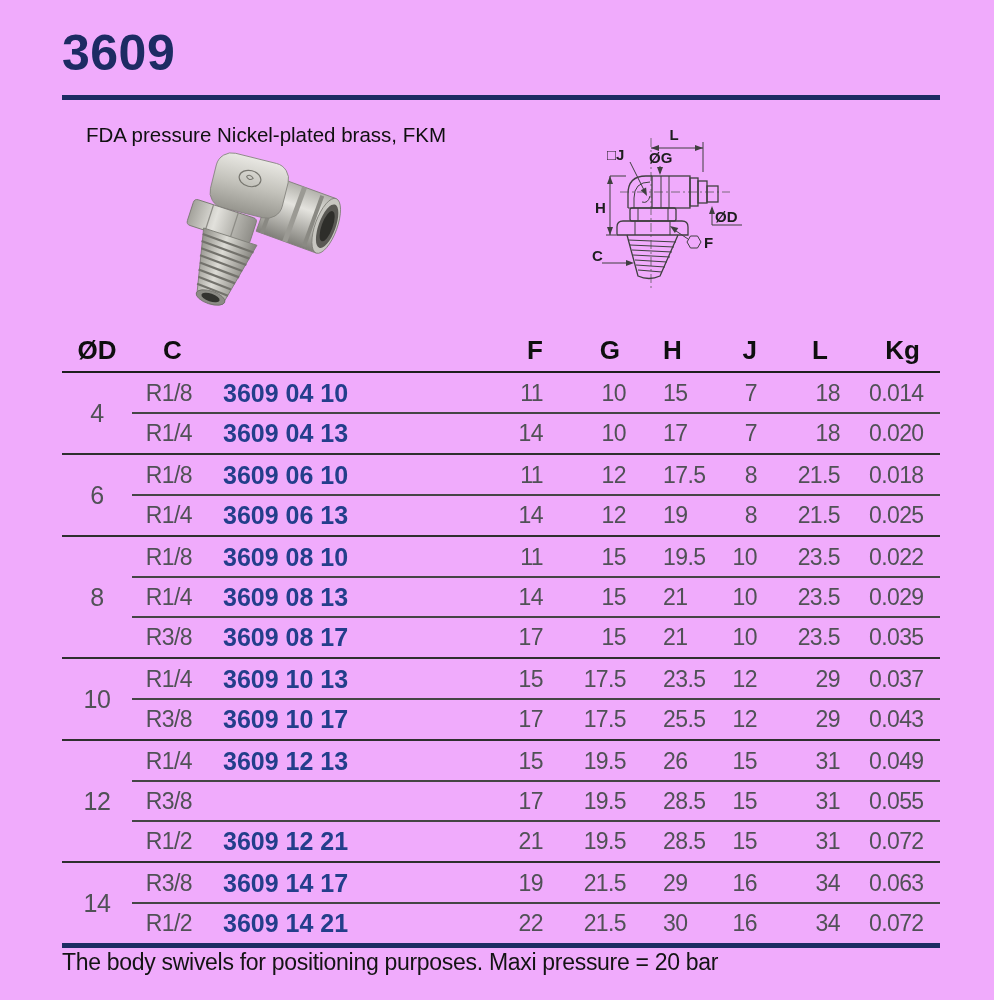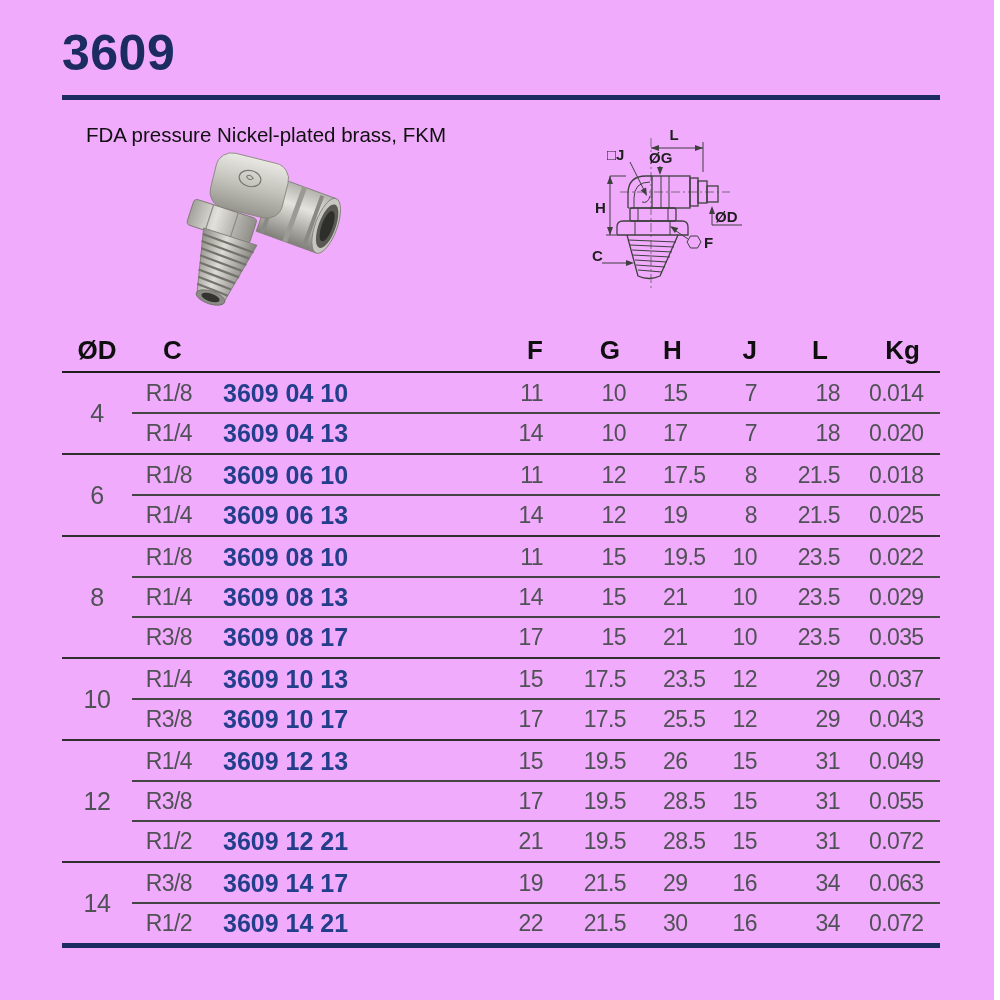--- a/index.html
+++ b/index.html
@@ -386,13 +386,14 @@
         <div class="cell c-f">22</div>
         <div class="cell c-g">21.5</div>
         <div class="cell c-h">30</div>
         <div class="cell c-j">16</div>
         <div class="cell c-l">34</div>
         <div class="cell c-kg">0.072</div>
       </div>
     </div>
   </div>
 
+  <div class="footnote">The body swivels for positioning purposes. Maxi pressure = 20 bar</div>
 </div>
 
 </body></html>

